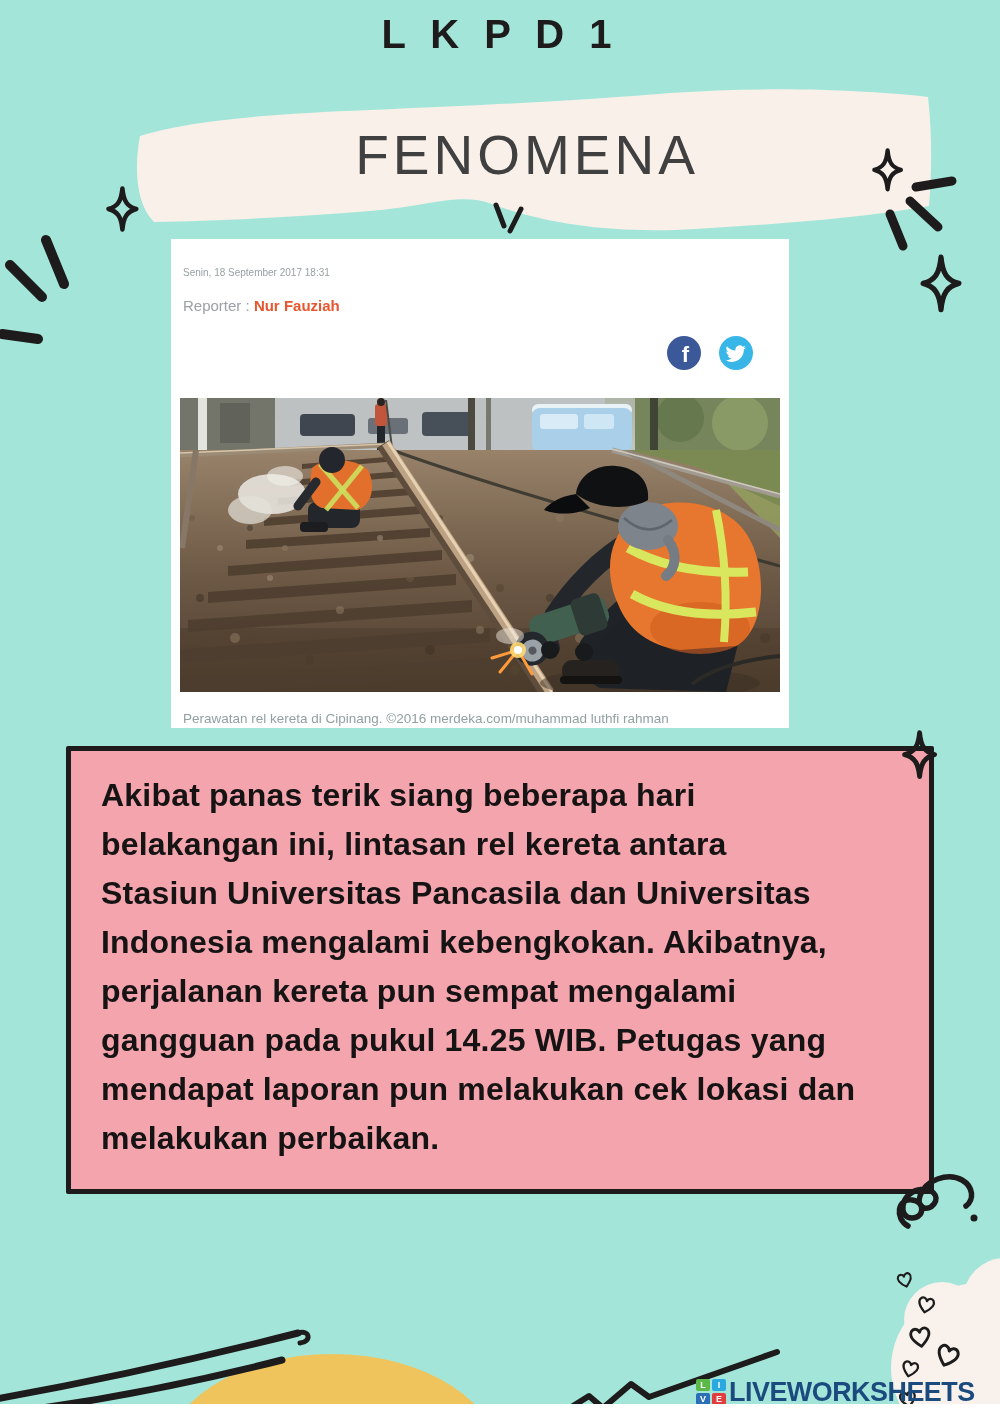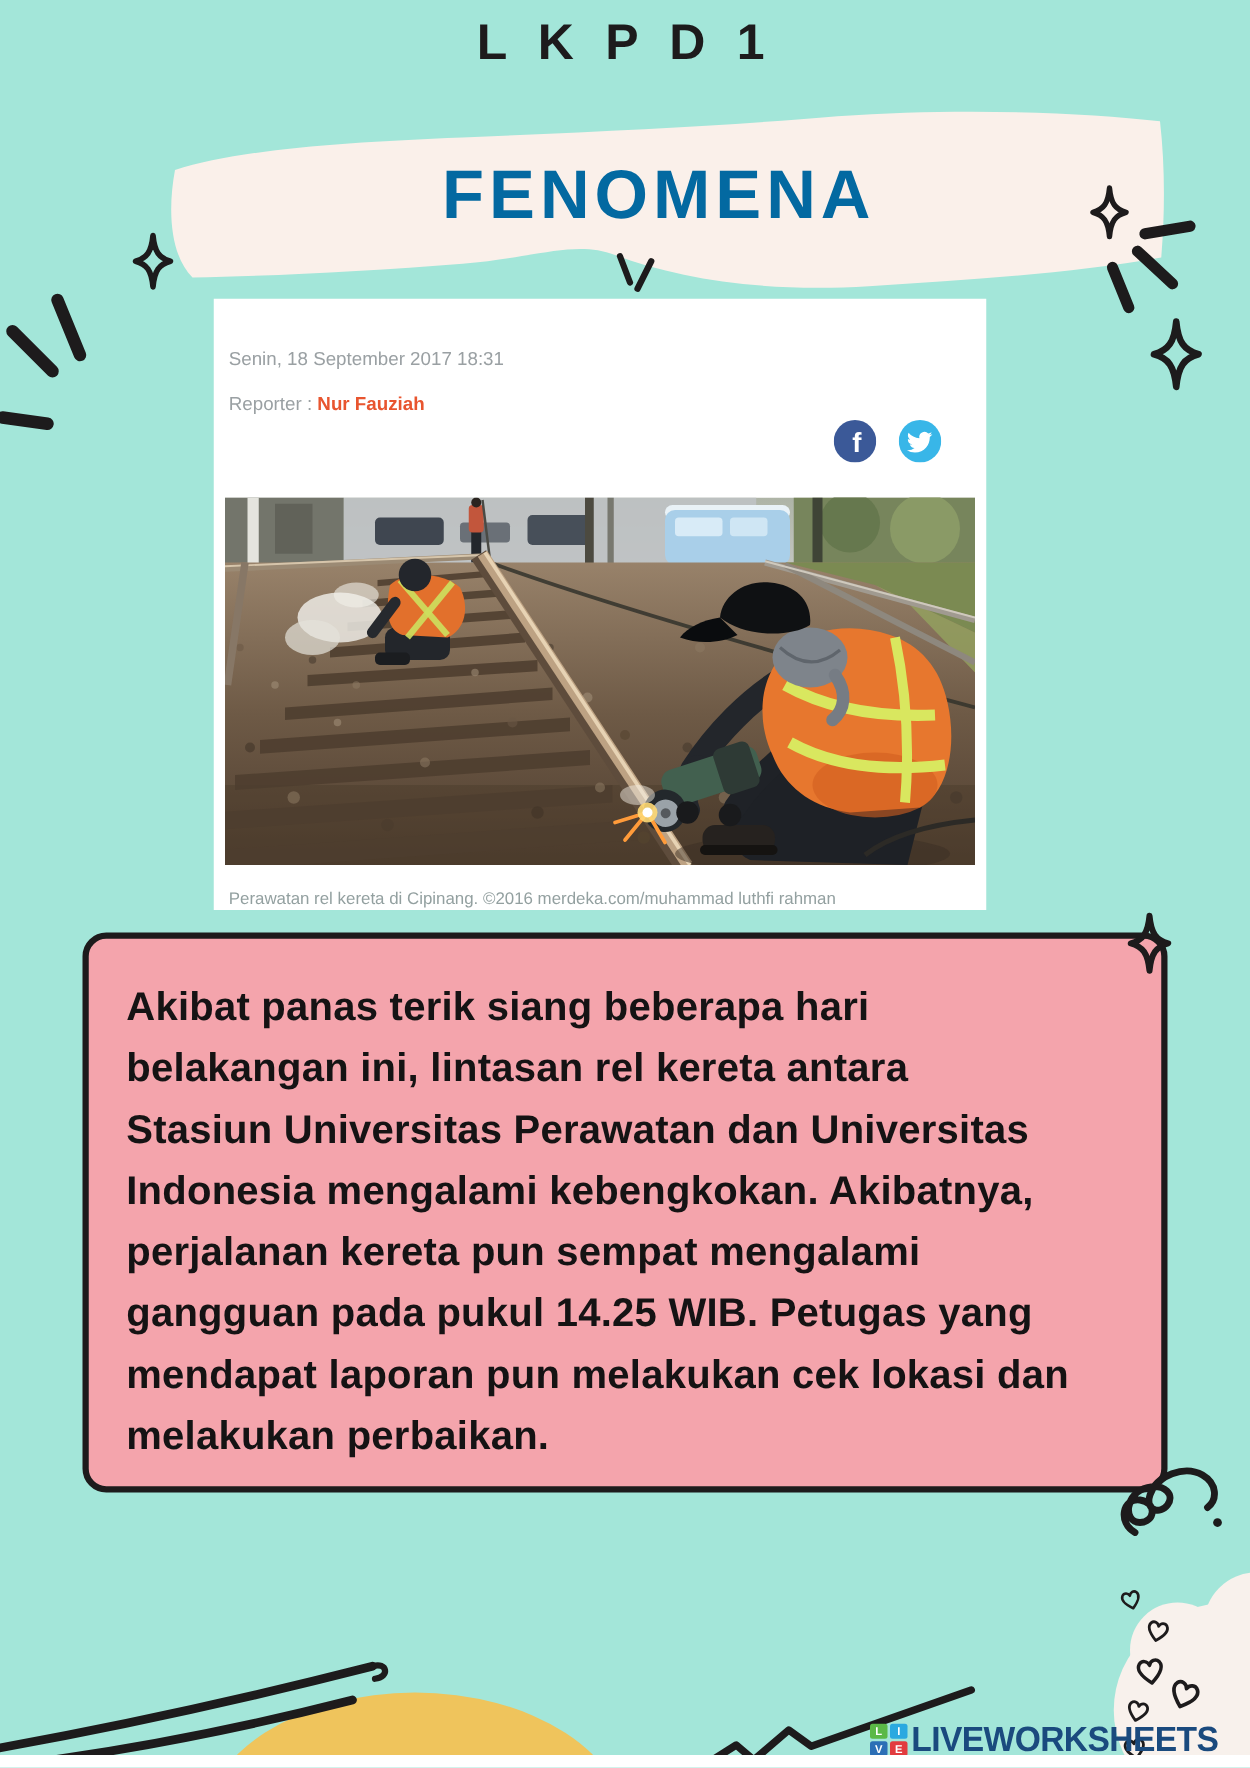--- a/index.html
+++ b/index.html
@@ -11,48 +11,48 @@
   svg.layer{position:absolute;left:0;top:0;width:1000px;height:1414px;}
   .z1{z-index:1}.z3{z-index:3}
 
   .page-title{
     position:absolute;top:12px;left:0;width:100%;text-align:center;z-index:2;
     font-size:40px;font-weight:800;letter-spacing:7px;color:var(--ink,#1D1B1C);
   }
   .banner-label{
     position:absolute;left:122px;top:90px;width:810px;height:130px;z-index:2;
     display:flex;align-items:center;justify-content:center;
-    font-size:55px;font-weight:700;letter-spacing:4px;color:#0369a1;
+    font-size:55px;font-weight:400;letter-spacing:4px;color:#404040;
   }
 
   .article-card{
     position:absolute;left:171px;top:239px;width:618px;height:489px;z-index:2;
     background:var(--card_white,#fff);box-sizing:border-box;padding:12px 0 0 12px;
   }
   .headline{margin-top:2px;}
   .headline-line{
     font-size:28px;font-weight:700;line-height:42px;letter-spacing:-0.3px;
     color:var(--headline_dark,#2B2B2B);white-space:nowrap;
   }
-  .meta-date{margin-top:28px;font-size:15px;color:var(--meta_gray,#9AA0A3);}
+  .meta-date{margin-top:16px;font-size:10px;color:var(--meta_gray,#9AA0A3);}
   .reporter-row{margin-top:19px;font-size:15px;color:var(--meta_gray,#9AA0A3);}
   .reporter-name{color:var(--reporter_orange,#E8552F);font-weight:700;cursor:pointer;}
   .social{position:absolute;right:36px;top:97px;display:flex;gap:18px;}
   .social svg{display:block;cursor:pointer;}
   .article-photo{position:absolute;left:9px;top:159px;width:600px;height:294px;}
   .photo-caption{
     position:absolute;left:12px;top:460px;font-size:13.5px;color:var(--caption_gray,#93A0A0);
     white-space:nowrap;
     margin-top:12px;
   }
 
   .pink-box{
     position:absolute;left:66px;top:746px;width:868px;height:448px;z-index:2;
-    background:var(--pink,#F4A4AC);border:5px solid var(--ink,#1D1B1C);border-radius:19px;
-    box-sizing:border-box;padding:30px 0 0 30px;
+    background:var(--pink,#F4A4AC);border:5px solid var(--ink,#1D1B1C);border-radius:2px;
+    box-sizing:border-box;padding:20px 0 0 30px;
   }
   .body-line{
     font-size:32px;font-weight:700;line-height:49px;letter-spacing:0.2px;
     color:#151314;white-space:nowrap;
   }
 
   .logo{position:absolute;left:696px;top:1376px;z-index:4;display:flex;align-items:center;cursor:pointer;}
   .logo-tiles{display:grid;grid-template-columns:14px 14px;grid-auto-rows:12px;gap:2px;margin-right:3px;}
   .logo-tile{
     display:flex;align-items:center;justify-content:center;border-radius:2px;
@@ -252,21 +252,21 @@
       <circle cx="338" cy="252" r="4" fill="#ffffff"></circle>
       <path d="M600 258 C560 262 530 272 512 286" stroke="#2c2a26" stroke-width="4" fill="none"></path>
     </svg>
 
     <div class="photo-caption">Perawatan rel kereta di Cipinang. ©2016 merdeka.com/muhammad luthfi rahman</div>
   </div>
 
   <div class="pink-box">
       <div class="body-line">Akibat panas terik siang beberapa hari</div>
       <div class="body-line">belakangan ini, lintasan rel kereta antara</div>
-      <div class="body-line">Stasiun Universitas Perawatan dan Universitas</div>
+      <div class="body-line">Stasiun Universitas Pancasila dan Universitas</div>
       <div class="body-line">Indonesia mengalami kebengkokan. Akibatnya,</div>
       <div class="body-line">perjalanan kereta pun sempat mengalami</div>
       <div class="body-line">gangguan pada pukul 14.25 WIB. Petugas yang</div>
       <div class="body-line">mendapat laporan pun melakukan cek lokasi dan</div>
       <div class="body-line">melakukan perbaikan.</div>
     </div>
 
   <svg class="layer z3" viewBox="0 0 1000 1414" fill="none" stroke="var(--ink,#1D1B1C)" stroke-linecap="round" stroke-linejoin="round">
 
     <g transform="translate(106,186) scale(0.82)">

